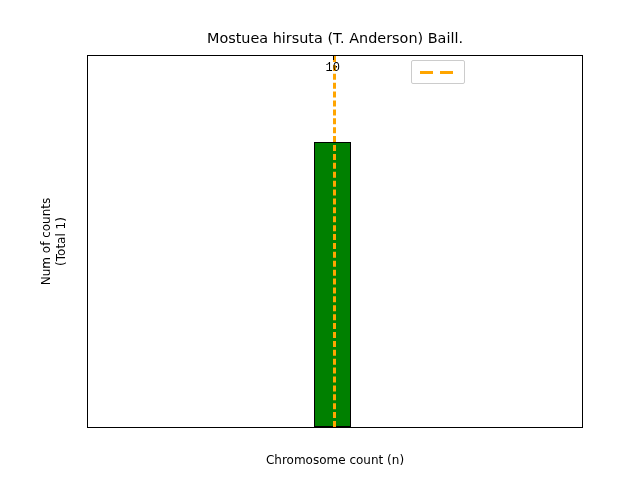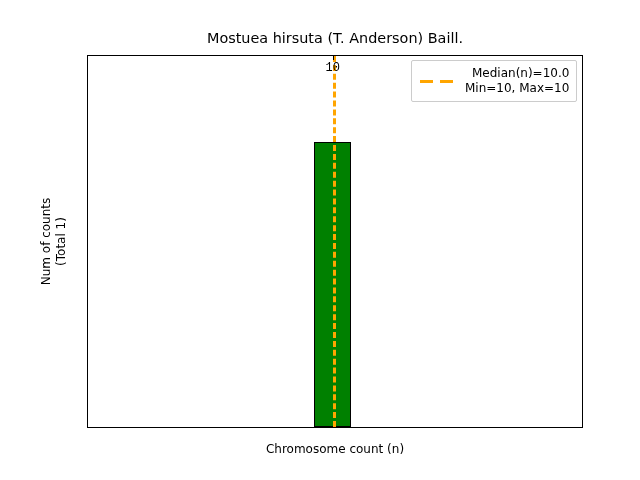--- a/index.html
+++ b/index.html
@@ -104,21 +104,21 @@
     position: absolute;
     top: 0;
     width: 0;
     height: 0;
   }
 
   
   #xlabel {
     position: absolute;
     left: 80px;
-    top: 442px;
+    top: 453px;
     width: 496px;
     text-align: center;
     font-size: 12px;
     line-height: 14px;
     white-space: nowrap;
   }
   #ylabel {
     position: absolute;
     left: 0px;
     top: 0px;
@@ -198,24 +198,20 @@
       <div class="xtick-mark"></div>
       <div class="xtick-label">10</div>
     </div>
   </div>
 
   <div id="legend">
     <div id="legend-sample">
       <span class="dash d1"></span>
       <span class="dash d2"></span>
     </div>
-    <div id="legend-text">
-      <span>Median(n)=10.0</span>
-      <span>Min=10, Max=10</span>
-    </div>
   </div>
 
   <div id="xlabel">Chromosome count (n)</div>
 
   <div id="ylabel">
     <span class="yl-line">Num of counts</span>
     <span class="yl-line">(Total 1)</span>
   </div>
 
 </div>

